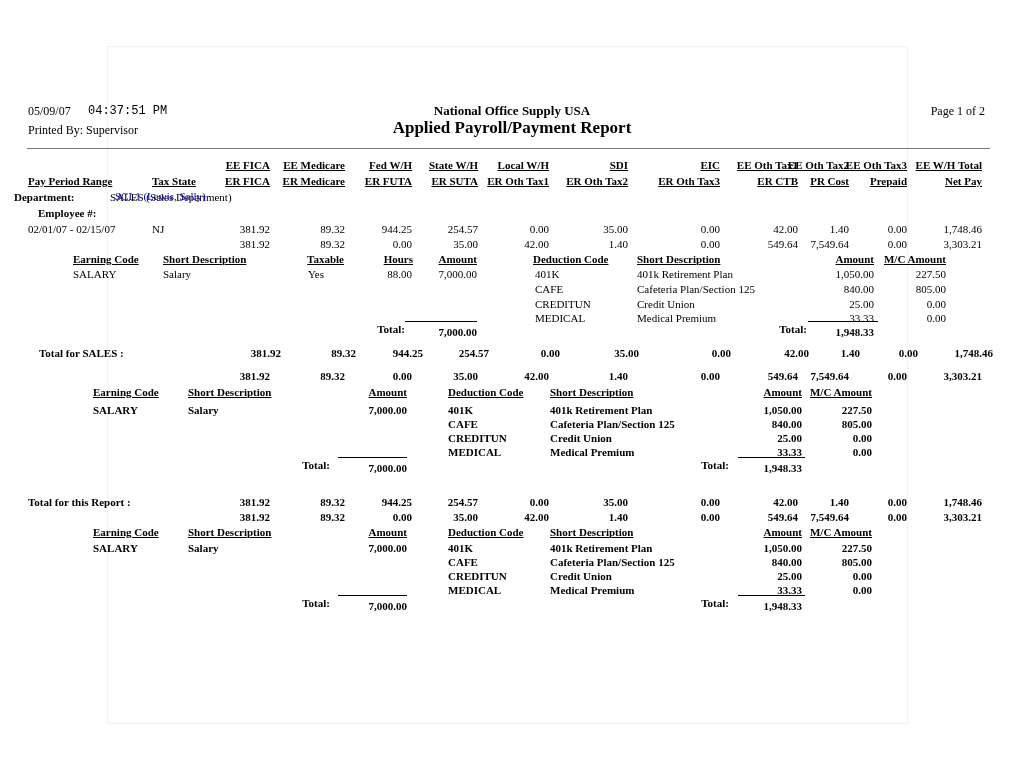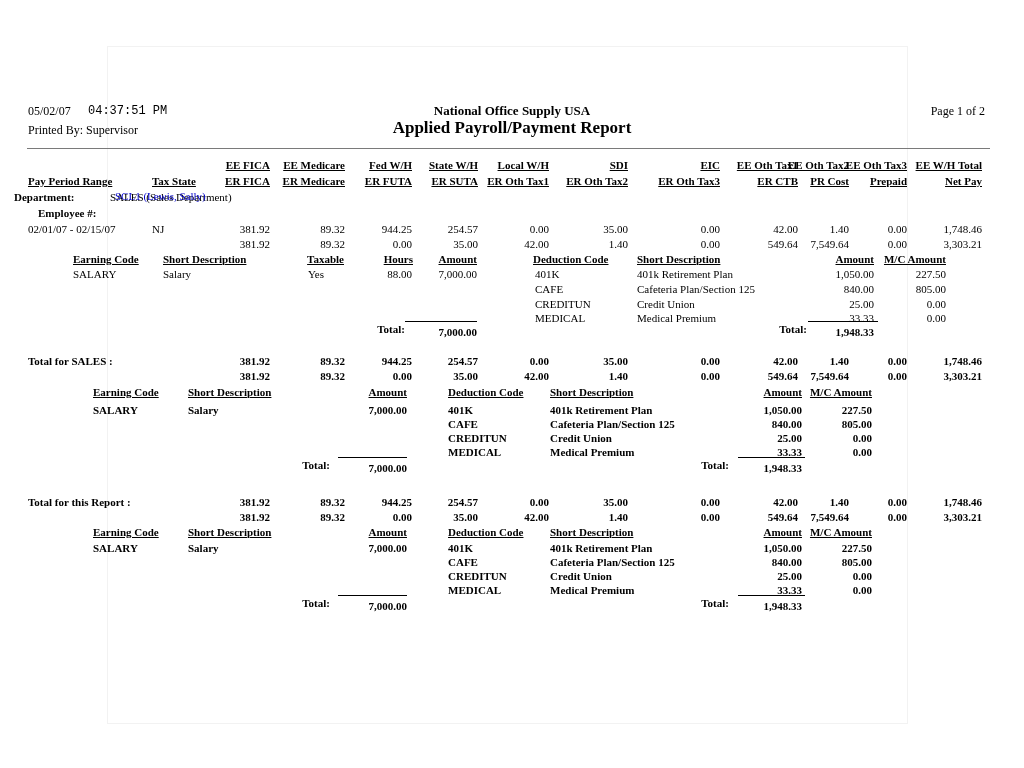--- a/index.html
+++ b/index.html
@@ -22,21 +22,21 @@
   .ra{display:flex;justify-content:flex-end;}
   .u{font-weight:bold;text-decoration:underline;}
   .blue{color:#0000cc;}
   .ovl{position:absolute;height:0;border-top:1px solid #000;}
 </style>
 </head>
 <body>
 
 <div class="ghost" style="left:107px;top:46px;width:799px;height:676px;"></div>
 
-<span class="meta" style="left:28px;top:104px;">05/02/07</span>
+<span class="meta" style="left:28px;top:104px;">05/09/07</span>
 <span class="meta" style="left:88px;top:104px;font-family:Liberation Mono, monospace;">04:37:51 PM</span>
 <div class="meta" style="left:28px;top:123px;"><span>Printed By:</span>&nbsp;<span>Supervisor</span></div>
 <div class="company">National Office Supply USA</div>
 <div class="rtitle">Applied Payroll/Payment Report</div>
 <div class="meta ra" style="left:825px;top:104px;width:160px;">Page 1 of 2</div>
 <div class="rule"></div>
 
 <div class="g13 hdr" style="top:159px;text-align:center;">
   <span class="cl"></span>
     <span class="cl"></span>
@@ -135,21 +135,21 @@
 <span class="t ra" style="left:807px;top:298px;width:67px;">25.00</span>
 <span class="t ra" style="left:879px;top:298px;width:67px;">0.00</span>
 <span class="t" style="left:535px;top:312px;">MEDICAL</span>
 <span class="t" style="left:637px;top:312px;">Medical Premium</span>
 <span class="t ra" style="left:807px;top:312px;width:67px;">33.33</span>
 <span class="t ra" style="left:879px;top:312px;width:67px;">0.00</span>
 <div class="ovl" style="left:808px;top:321px;width:70px;"></div>
 <span class="t b ra" style="left:765px;top:323px;width:42px;">Total:</span>
 <span class="t b ra" style="left:807px;top:326px;width:67px;">1,948.33</span>
 
-<div class="g13 b" style="top:355px;">
+<div class="g13 b" style="top:347px;margin-left:11px;">
   <span class="cl">Total for SALES :</span>
     <span class="cl"></span>
     <span class="cr">381.92</span>
     <span class="cr">89.32</span>
     <span class="cr">944.25</span>
     <span class="cr">254.57</span>
     <span class="cr">0.00</span>
     <span class="cr">35.00</span>
     <span class="cr">0.00</span>
     <span class="cr">42.00</span>

